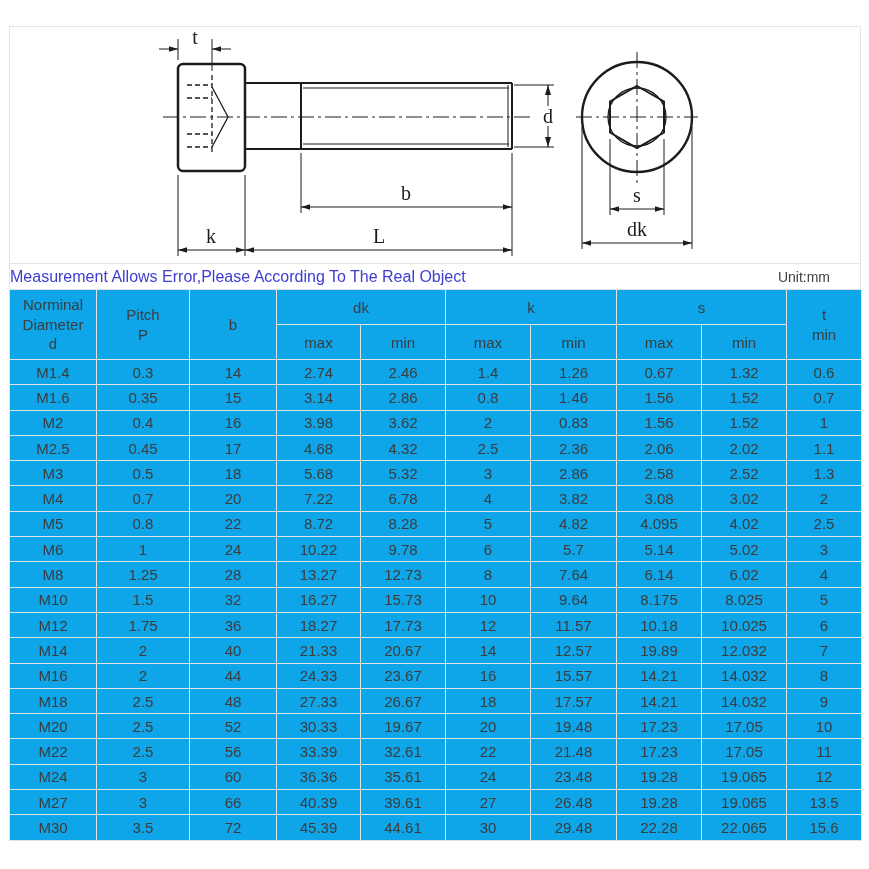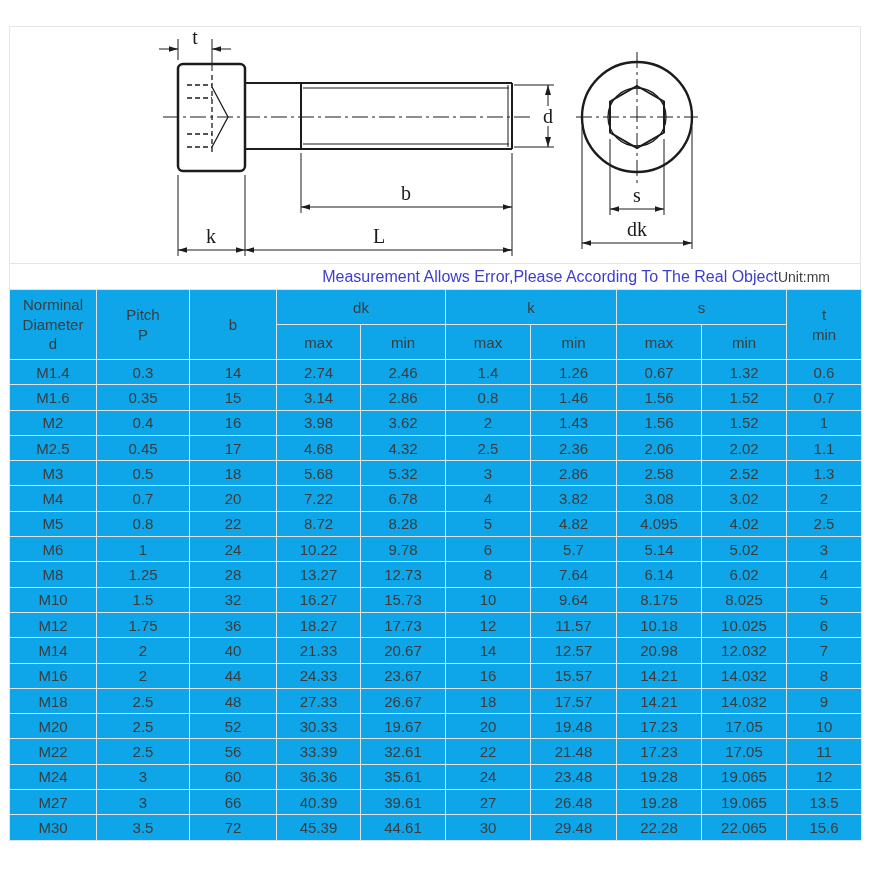--- a/index.html
+++ b/index.html
@@ -10,21 +10,21 @@
   .sheet{position:absolute;left:9px;top:26px;width:852px}
   .drawing{
     border:1px solid #e5e5e5;border-bottom:none;height:237px;
     box-sizing:border-box;background:#fff;
   }
   .drawing svg{display:block}
   .note-row{
     border:1px solid #e5e5e5;border-bottom:none;height:26px;box-sizing:border-box;
     display:flex;align-items:center;background:#fff;
   }
-  .note{flex:1;text-align:right;color:#3d3dd2;font-size:16px}
+  .note{flex:1;text-align:left;color:#3d3dd2;font-size:16px}
   .unit{padding-right:30px;font-size:14px;color:#3e3e3e;white-space:nowrap}
   table.spec{border-collapse:collapse;width:100%;table-layout:fixed;background:#0ea5e9}
   table.spec th,table.spec td{
     border:1px solid #e2e2e2;text-align:center;vertical-align:middle;
     font-weight:400;font-size:15px;color:#3c3c3c;padding:0;
   }
   table.spec thead th{height:34px}
   table.spec tbody td{height:24.3px}
   .pre{white-space:pre-line;line-height:1.32}
   
@@ -206,21 +206,21 @@
         <td>1.52</td>
         <td>0.7</td>
       </tr>
         <tr>
         <td>M2</td>
         <td>0.4</td>
         <td>16</td>
         <td>3.98</td>
         <td>3.62</td>
         <td>2</td>
-        <td>1.43</td>
+        <td>0.83</td>
         <td>1.56</td>
         <td>1.52</td>
         <td>1</td>
       </tr>
         <tr>
         <td>M2.5</td>
         <td>0.45</td>
         <td>17</td>
         <td>4.68</td>
         <td>4.32</td>
@@ -315,21 +315,21 @@
         <td>6</td>
       </tr>
         <tr>
         <td>M14</td>
         <td>2</td>
         <td>40</td>
         <td>21.33</td>
         <td>20.67</td>
         <td>14</td>
         <td>12.57</td>
-        <td>20.98</td>
+        <td>19.89</td>
         <td>12.032</td>
         <td>7</td>
       </tr>
         <tr>
         <td>M16</td>
         <td>2</td>
         <td>44</td>
         <td>24.33</td>
         <td>23.67</td>
         <td>16</td>

